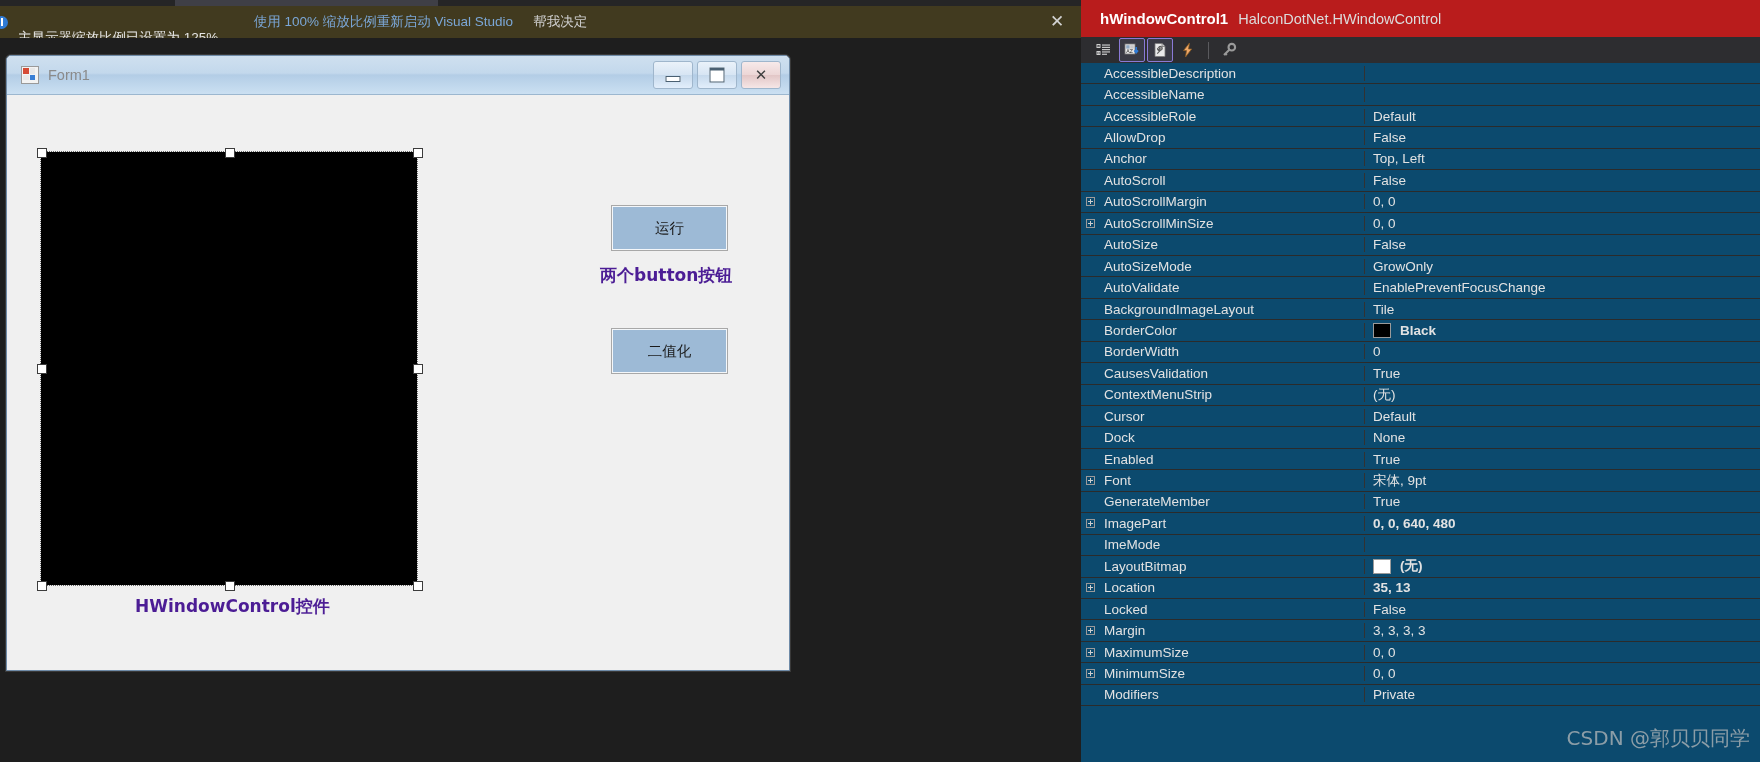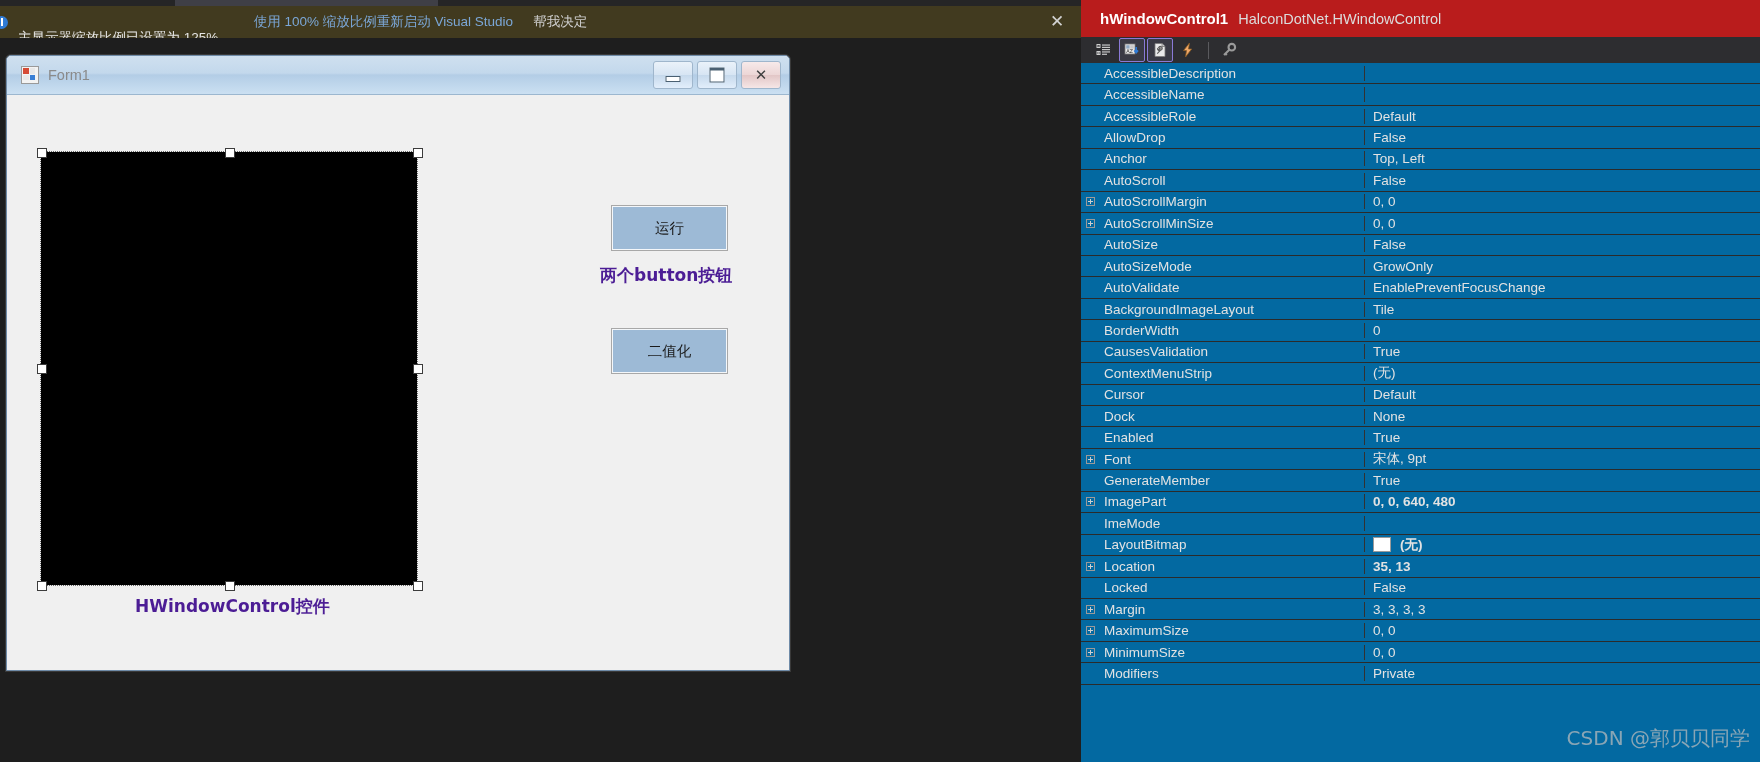--- a/index.html
+++ b/index.html
@@ -119,21 +119,21 @@
     position:relative;height:26px;background:#2d2d30;
     display:flex;align-items:center;padding-left:10px;gap:2px;
   }
   .tbtn{
     width:24px;height:22px;display:flex;align-items:center;justify-content:center;
     border:1px solid transparent;border-radius:2px;cursor:pointer;position:relative;
   }
   .tbtn.sel{border-color:#8a7ad6;background:#3a3a44;}
   .tsep{width:1px;height:17px;background:#5a5a5e;margin:0 5px;}
 
-  .props-grid{position:absolute;left:0;top:63px;right:0;bottom:0;background:#0369a1;overflow:hidden;}
+  .props-grid{position:absolute;left:0;top:63px;right:0;bottom:0;background:#0c4a6e;overflow:hidden;}
   .prow{
     display:flex;align-items:center;height:20.45px;
     border-bottom:1px solid #2b2b2b;
     font-size:13.5px;color:#e2e2e2;
   }
   .prow .expander{
     width:19px;flex:0 0 auto;display:flex;align-items:center;justify-content:center;
     color:#cfcfcf;
   }
   .expander .plusbox{
@@ -350,20 +350,28 @@
           <div class="pname">AutoValidate</div>
           <div class="pval">EnablePreventFocusChange</div>
         </div>
         <div class="prow">
           <div class="expander"></div>
           <div class="pname">BackgroundImageLayout</div>
           <div class="pval">Tile</div>
         </div>
         <div class="prow">
           <div class="expander"></div>
+          <div class="pname">BorderColor</div>
+          <div class="pval bold">
+            <span class="swatch" style="background: rgb(0, 0, 0);"></span>
+            <span class="swatch-label">Black</span>
+          </div>
+        </div>
+        <div class="prow">
+          <div class="expander"></div>
           <div class="pname">BorderWidth</div>
           <div class="pval">0</div>
         </div>
         <div class="prow">
           <div class="expander"></div>
           <div class="pname">CausesValidation</div>
           <div class="pval">True</div>
         </div>
         <div class="prow">
           <div class="expander"></div>

